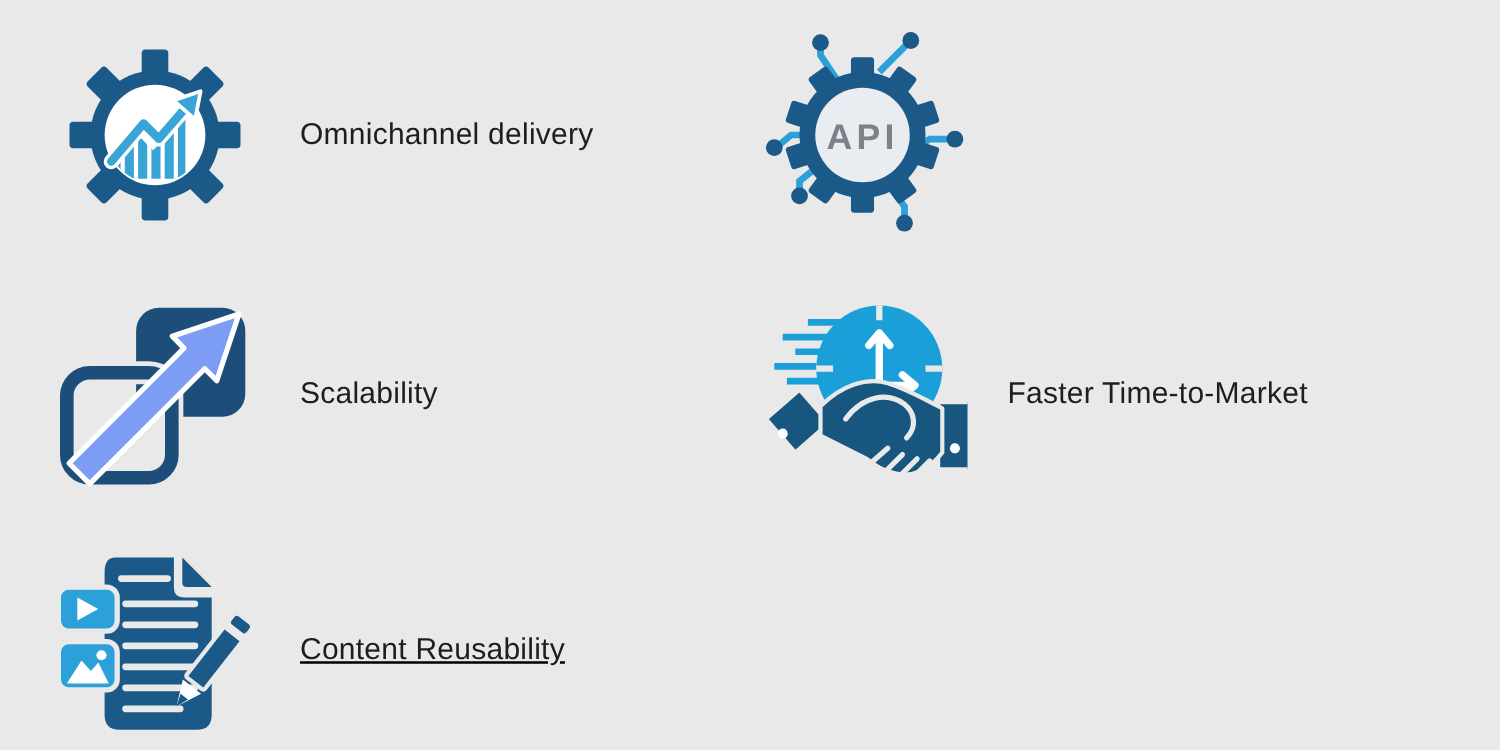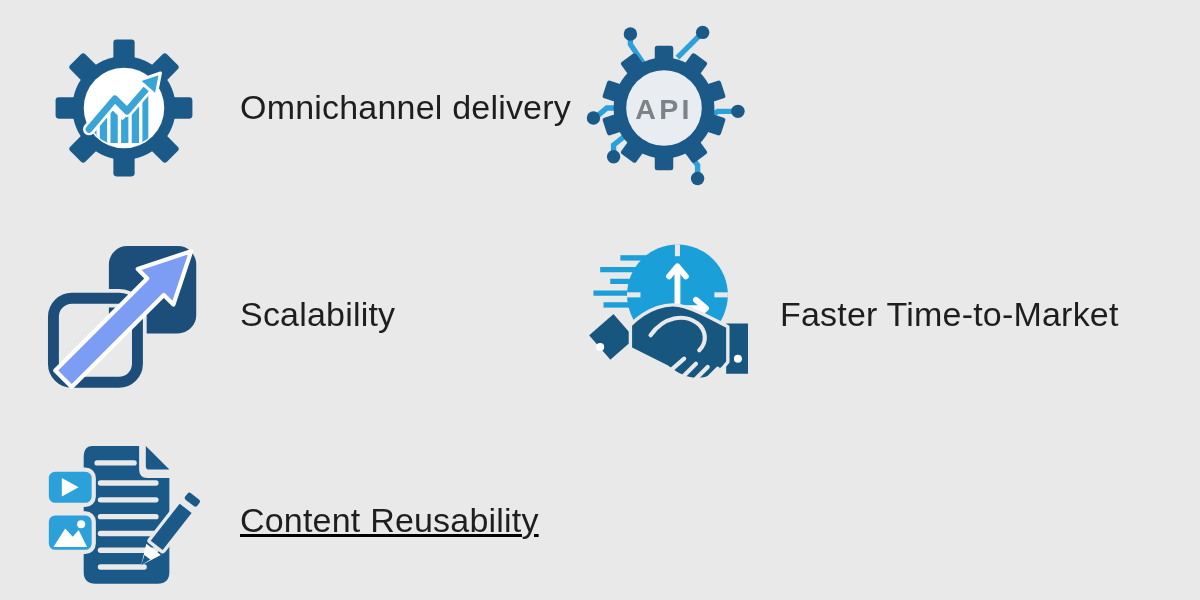--- a/index.html
+++ b/index.html
@@ -4,31 +4,31 @@
 <style>
   html,body{margin:0;padding:0;}
   body{
     width:1200px;height:600px;overflow:hidden;
     background:#e9e9ea;
     font-family:"Liberation Sans","DejaVu Sans",sans-serif;
   }
   .canvas{position:relative;width:1200px;height:600px;background:#e9e9ea;}
   .item{position:absolute;display:flex;align-items:center;}
   .c1{left:40px;}
-  .c2{left:580px;align-items:center;}
+  .c2{left:606px;align-items:center;}
   .r1{top:20px;height:175px;}
   .r2{top:232px;height:165px;}
   .r3{top:436px;height:168px;text-decoration:underline;}
   .icon-box{
     flex:0 0 168px;width:168px;height:100%;
     display:flex;align-items:center;justify-content:center;
     margin-right:32px;
   }
   .label{
-    font-size:34px;font-weight:500;color:#1e1e1f;
+    font-size:24px;font-weight:500;color:#1e1e1f;
     letter-spacing:.2px;white-space:nowrap;
   }
 </style>
 </head>
 <body>
 
 <div class="canvas">
 
   <div class="item r1 c1">
     <div class="icon-box">

